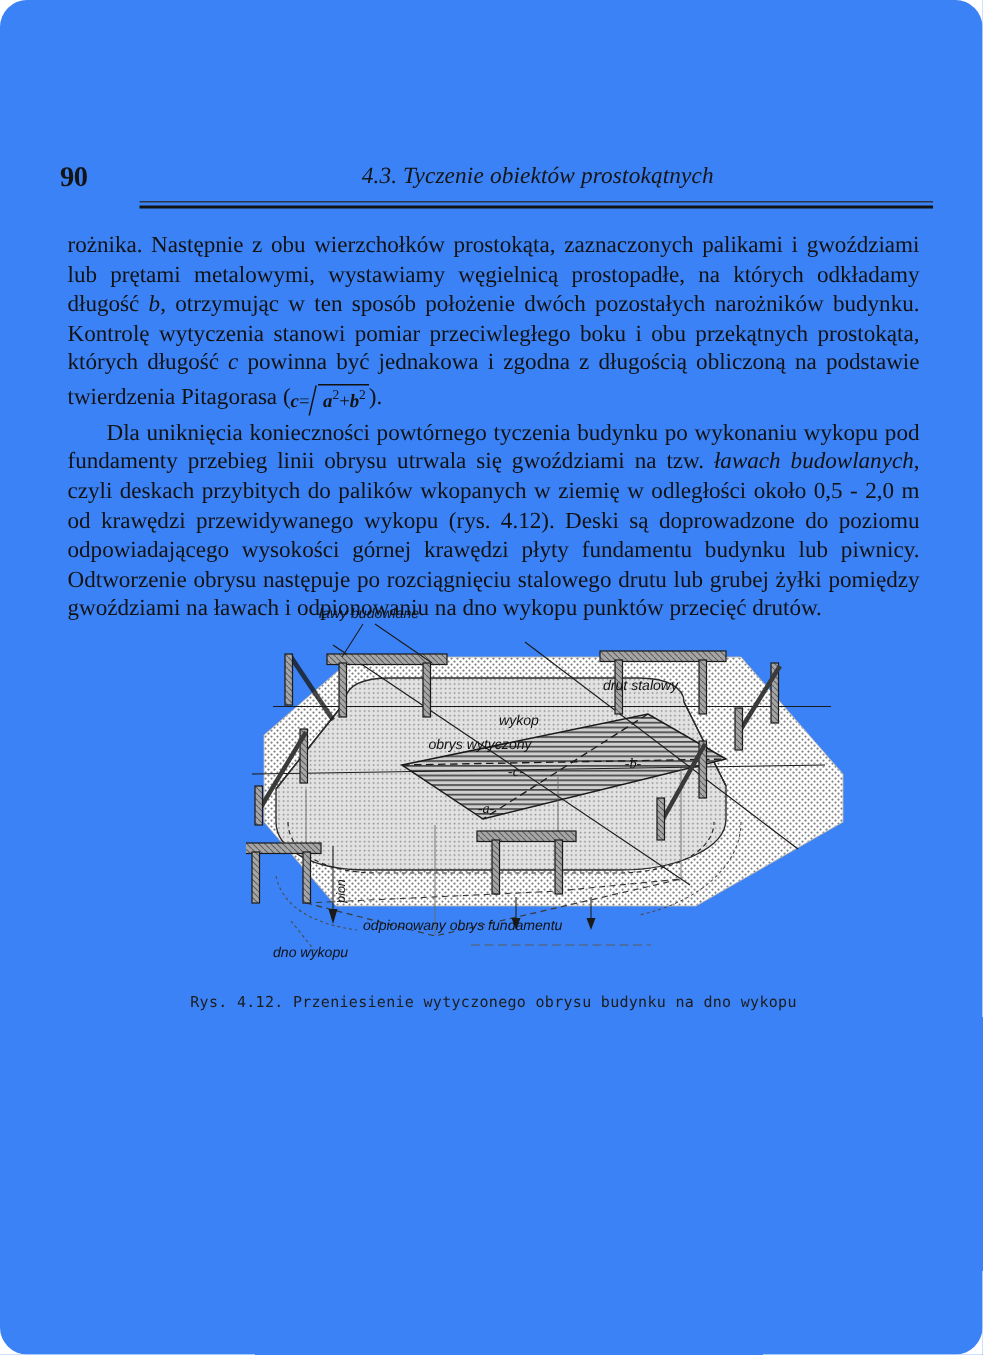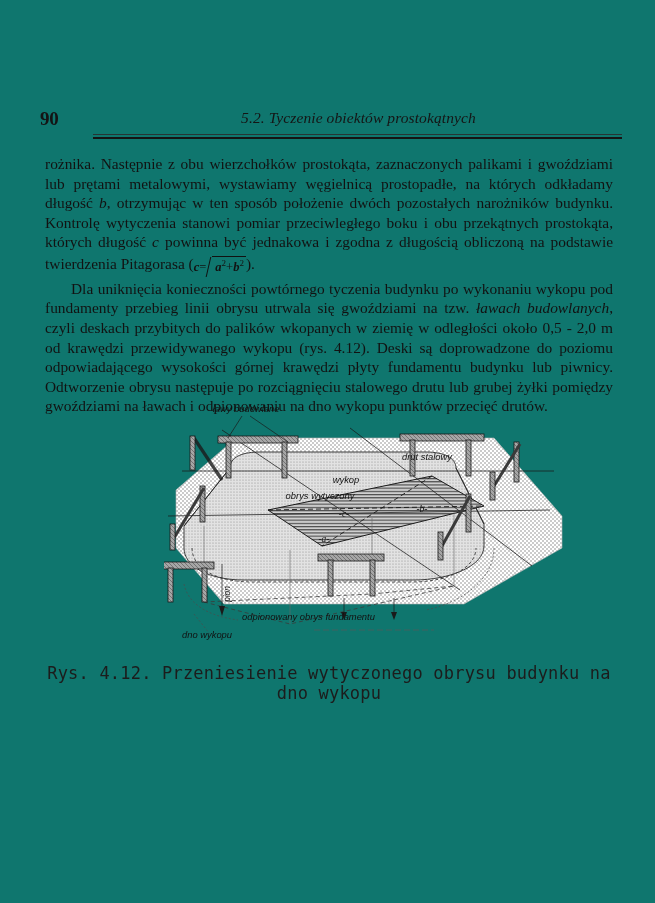--- a/index.html
+++ b/index.html
@@ -12,21 +12,22 @@
     height: 903px;
     position: relative;
     font-family: "Liberation Serif", serif;
     color: #111;
     overflow: hidden;
   }
 
   .page {
     position: absolute;
     inset: 0;
-    background: #0f766e;
+    background: #3b82f6;
+    border-radius: 18px;
   }
 
   
   .header {
     position: absolute;
     left: 40px;
     top: 108px;
     width: 582px;
     height: 36px;
   }
@@ -140,21 +141,21 @@
   }
   .figure svg { display: block; }
 
   .caption {
     position: absolute;
     left: 45px;
     top: 663px;
     width: 568px;
     text-align: center;
     font-family: "DejaVu Sans Mono", monospace;
-    font-size: 17px;
+    font-size: 10px;
     letter-spacing: 0.2px;
     color: #1c1c1c;
   }
 
   
   text.fl {
     font-family: "Liberation Sans", sans-serif;
     font-style: italic;
     font-size: 9.4px;
     fill: #111;
@@ -172,21 +173,21 @@
     fill: #111;
   }
 </style>
 </head>
 <body>
 
 <div class="page">
 
   <div class="header">
     <div class="folio">90</div>
-    <div class="head-title">5.2. Tyczenie obiektów prostokątnych</div>
+    <div class="head-title">4.3. Tyczenie obiektów prostokątnych</div>
     <div class="rule-wrap">
       <div class="rule-thin"></div>
       <div class="rule-gap"></div>
       <div class="rule-thick"></div>
     </div>
   </div>
 
   <div class="body-text">
     <p class="para"><span>rożnika. Następnie z obu wierzchołków prostokąta, zaznaczonych palikami i gwoździami lub prętami metalowymi, wystawiamy węgielnicą prostopadłe, na których odkładamy długość </span><span class="mathvar">b</span><span>, otrzymując w ten sposób położenie dwóch pozostałych narożników budynku. Kontrolę wytyczenia stanowi pomiar przeciwległego boku i obu przekątnych prostokąta, których długość </span><span class="mathvar">c</span><span> powinna być jednakowa i zgodna z długością obliczoną na podstawie twierdzenia Pitagorasa (</span><span class="formula"><span class="v">c</span><span>=</span><span class="rad"><span class="v">a</span><sup>2</sup><span>+</span><span class="v">b</span><sup>2</sup></span></span><span>).</span></p>
 

